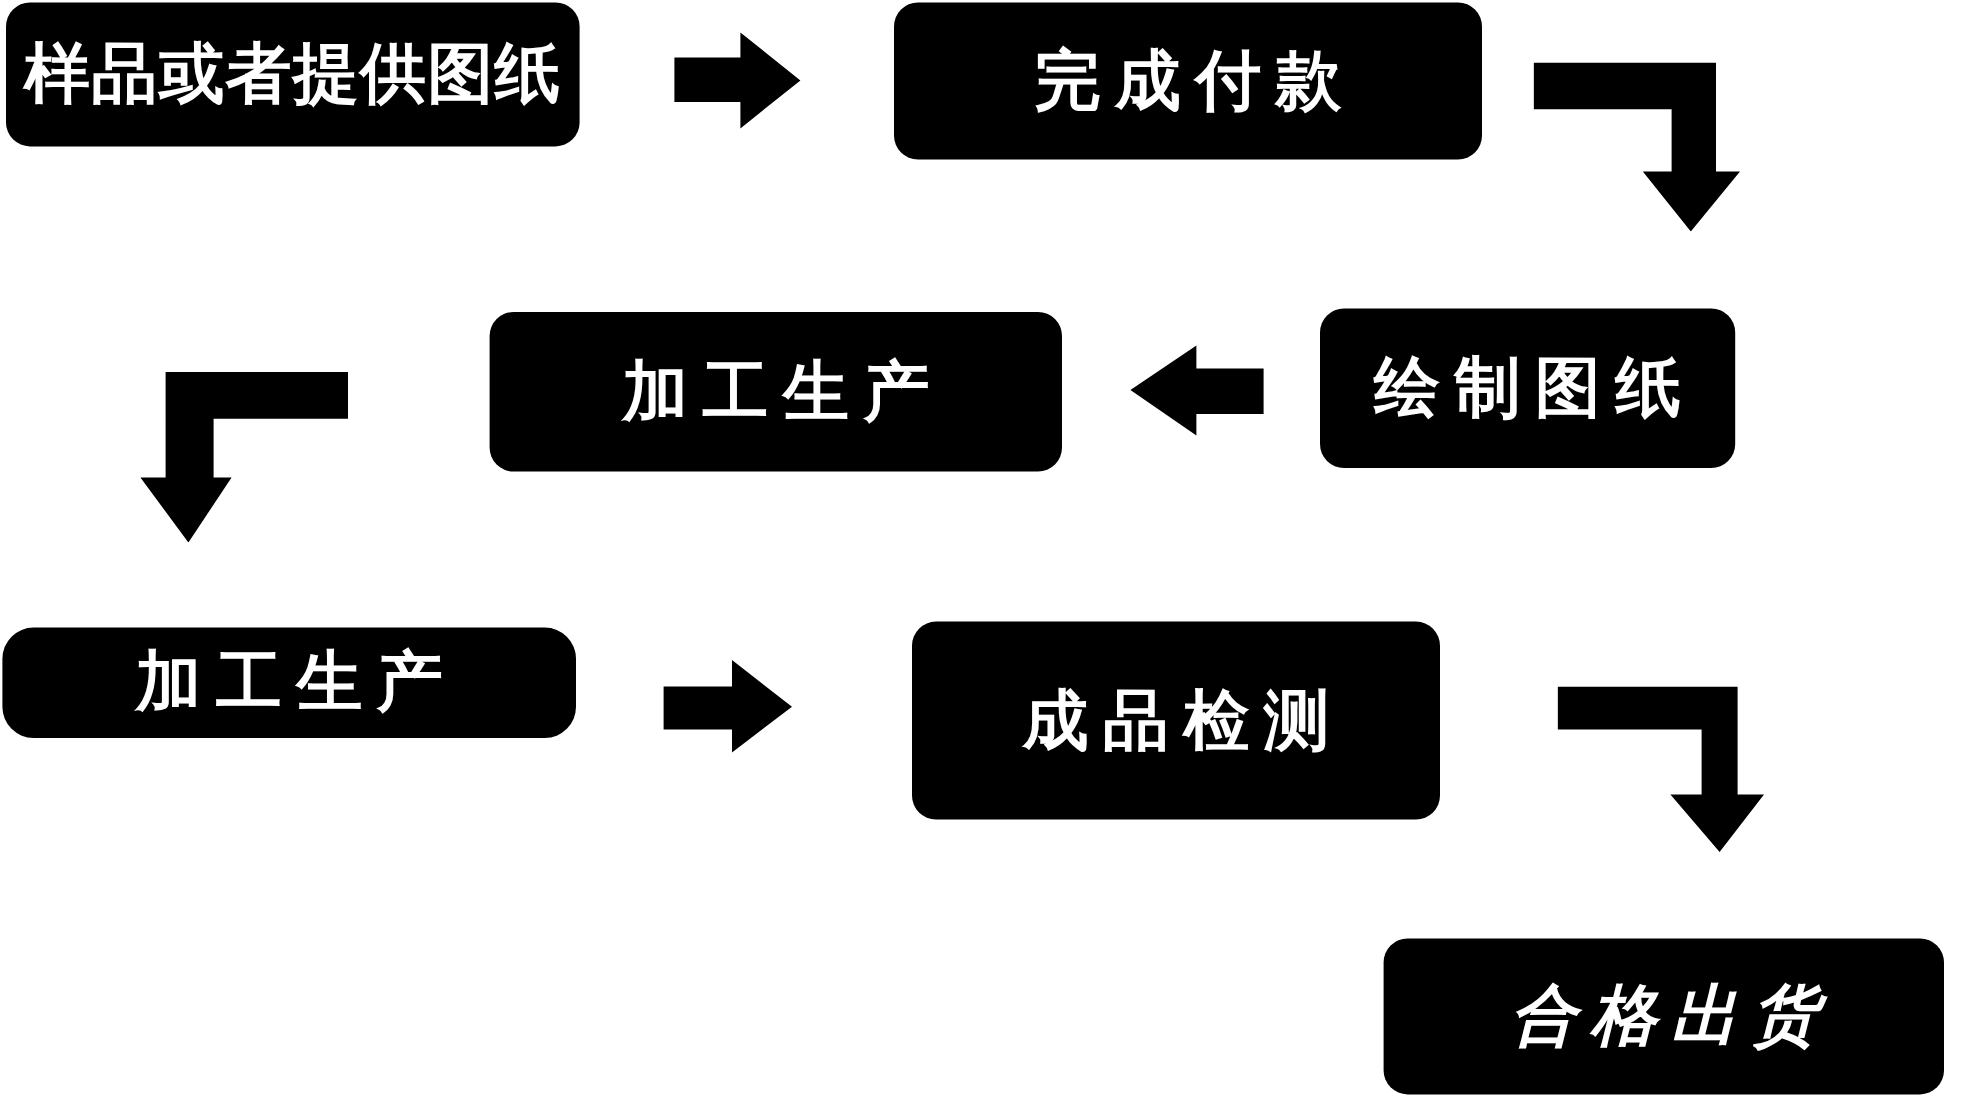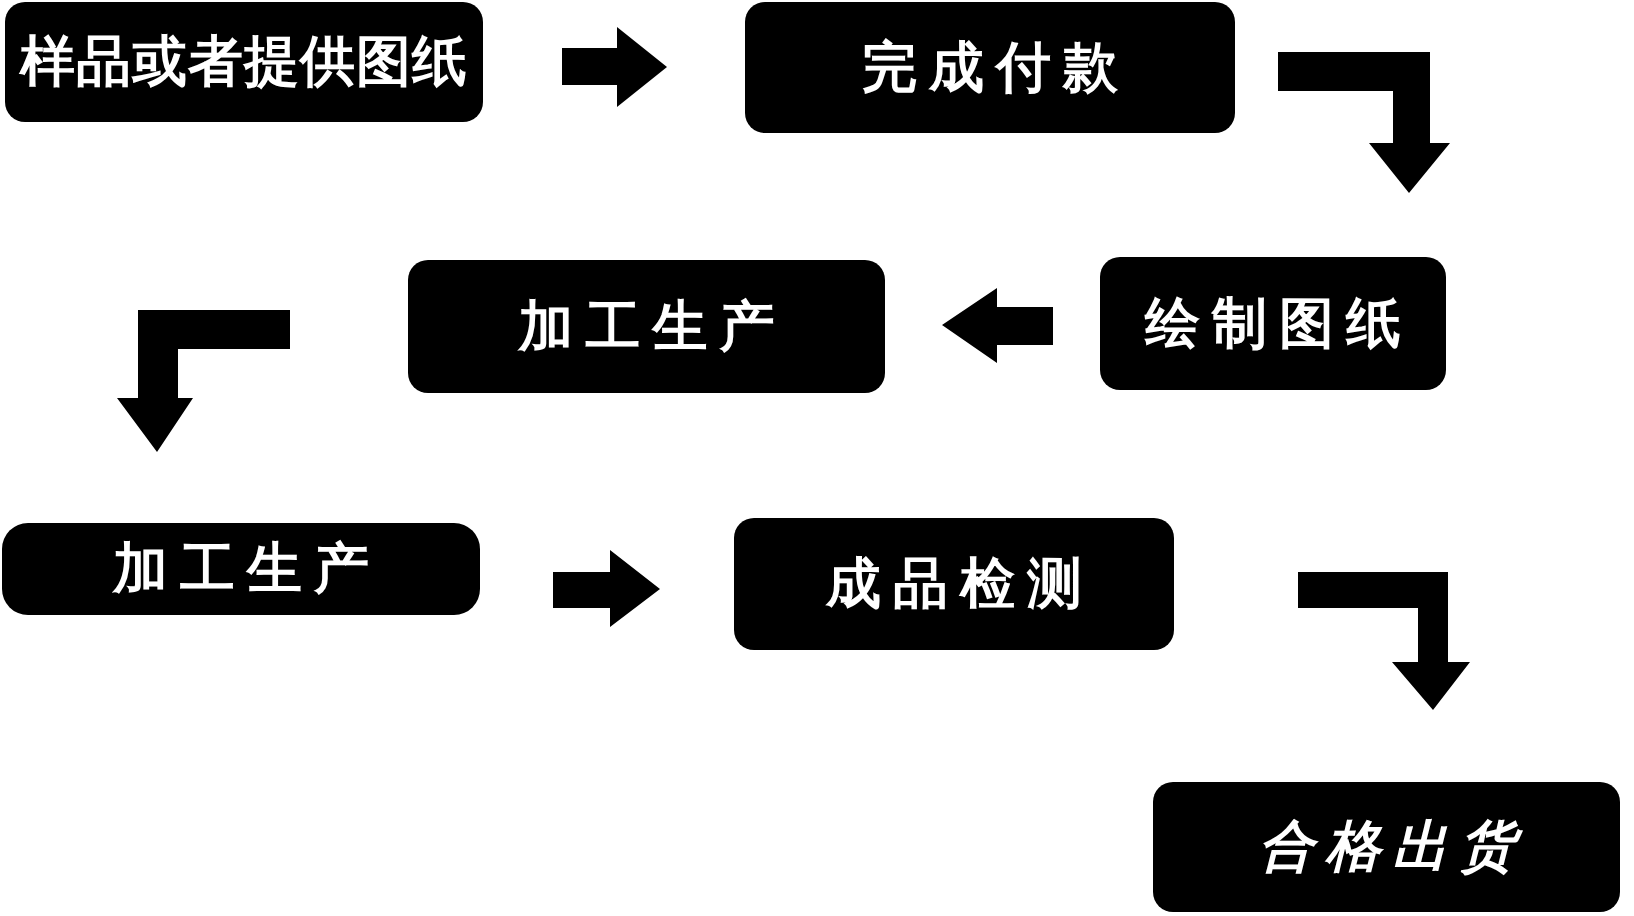--- a/index.html
+++ b/index.html
@@ -85,21 +85,21 @@
   </div>
 
   <div class="node spaced" style="left:2px; top:523px; width:478px; height:92px;border-radius:26px;">加工生产</div>
 
   <div class="arrow" style="left:548px; top:545px; width:118px; height:85px;">
     <svg viewBox="0 0 118 85" xmlns="http://www.w3.org/2000/svg" aria-hidden="true">
       <polygon points="5,27 62,27 62,5 112,44 62,82 62,63 5,63" fill="currentColor"></polygon>
     </svg>
   </div>
 
-  <div class="node spaced" style="left:734px; top:518px; width:440px; height:132px;">成品检测</div>
+  <div class="node spaced" style="left:760px; top:518px; width:440px; height:165px;">成品检测</div>
 
   <div class="arrow" style="left:1298px; top:572px; width:172px; height:138px;">
     <svg viewBox="0 0 172 138" xmlns="http://www.w3.org/2000/svg" aria-hidden="true">
       <polygon points="0,0 150,0 150,90 172,90 135,138 94,90 120,90 120,36 0,36" fill="currentColor"></polygon>
     </svg>
   </div>
 
   <div class="node spaced" style="left:1153px; top:782px; width:467px; height:130px;font-style:italic;">合格出货</div>
 
 </div>

